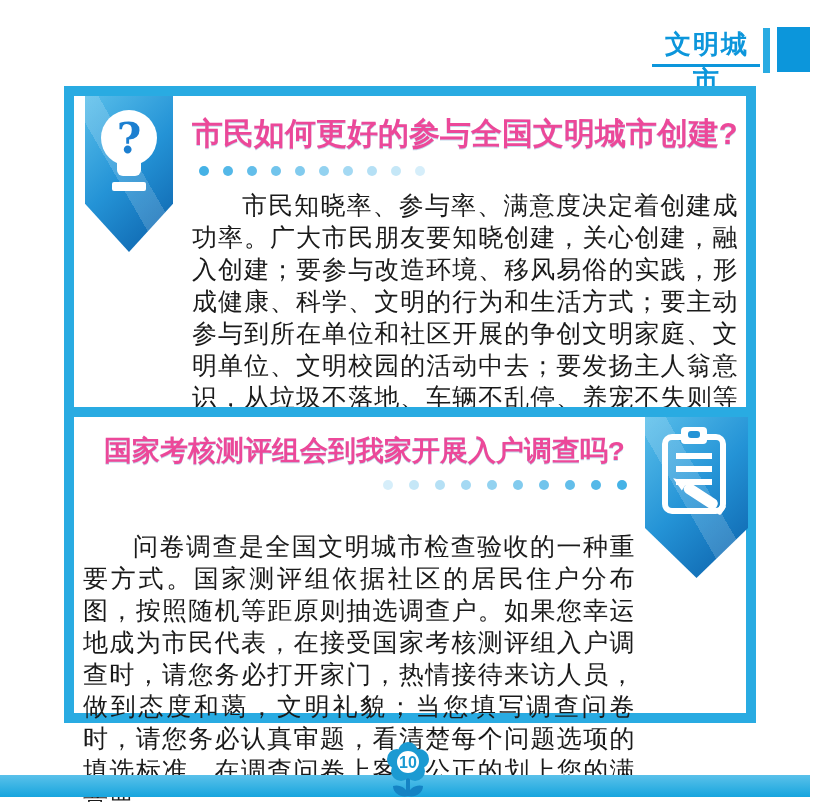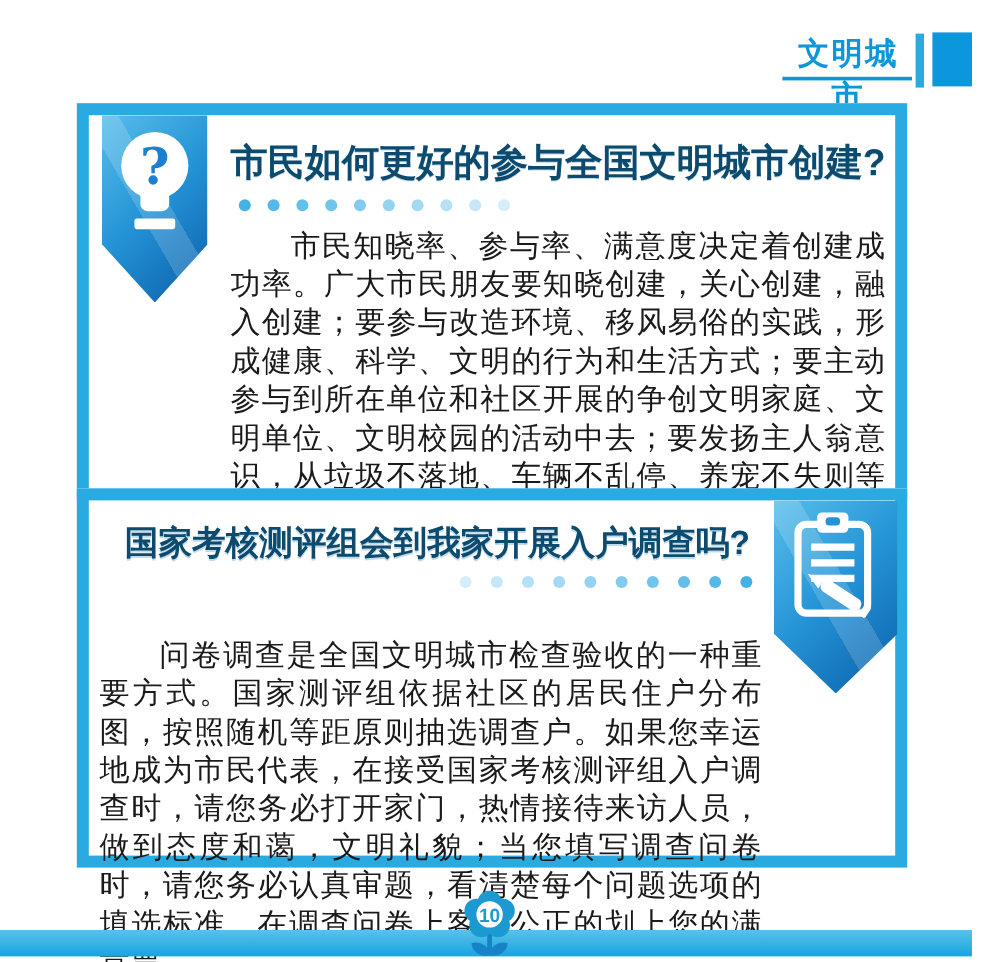--- a/index.html
+++ b/index.html
@@ -11,22 +11,22 @@
     font-size:26px;font-weight:bold;color:#0C96DB;letter-spacing:2px;line-height:36px;text-align:center;}
   .hdr-underline{position:absolute;left:652px;top:64px;width:108px;height:3px;background:#0C96DB;}
   .hdr-vbar{position:absolute;left:763px;top:28px;width:7px;height:45px;background:#29ABE2;}
   .hdr-square{position:absolute;left:777px;top:27px;width:41px;height:45px;background:#0C96DB;}
 
   
   .card{position:absolute;left:64px;width:692px;border:10px solid #29ABE2;background:#fff;box-sizing:border-box;}
   .card1{top:86px;height:331px;}
   .card2{top:407px;height:316px;}
 
-  .q-title{position:absolute;font-weight:bold;color:#0c4a6e;white-space:nowrap;
-    text-shadow:0 1px 0 rgba(12,110,180,.25);}
+  .q-title{position:absolute;font-weight:bold;color:#ec4899;white-space:nowrap;
+    text-shadow:0 1px 0 rgba(12,110,180,.25);font-family:Liberation Mono, monospace;}
   .q-title1{left:192px;top:117px;font-size:31px;line-height:38px;}
   .q-title2{left:104px;top:434px;font-size:28px;line-height:38px;}
 
   .dots{position:absolute;height:12px;display:flex;align-items:center;}
   .dots1{left:199px;top:165px;}
   .dots2{left:383px;top:479px;}
   .dots i{display:block;width:10px;height:10px;border-radius:50%;background:#45B2E6;}
   .dots1 i{margin-right:14px;}
   .dots2 i{margin-right:16px;}
   .fade-right i:nth-child(1){opacity:1}.fade-right i:nth-child(2){opacity:.92}

